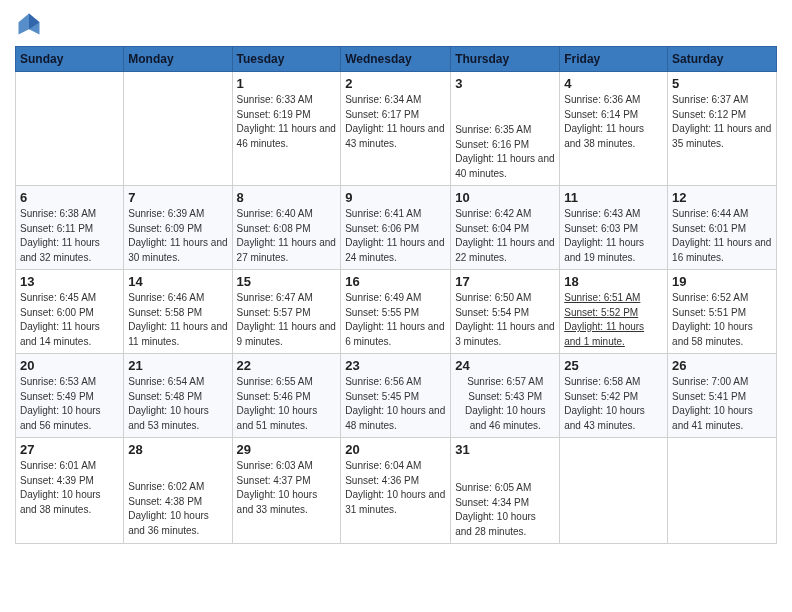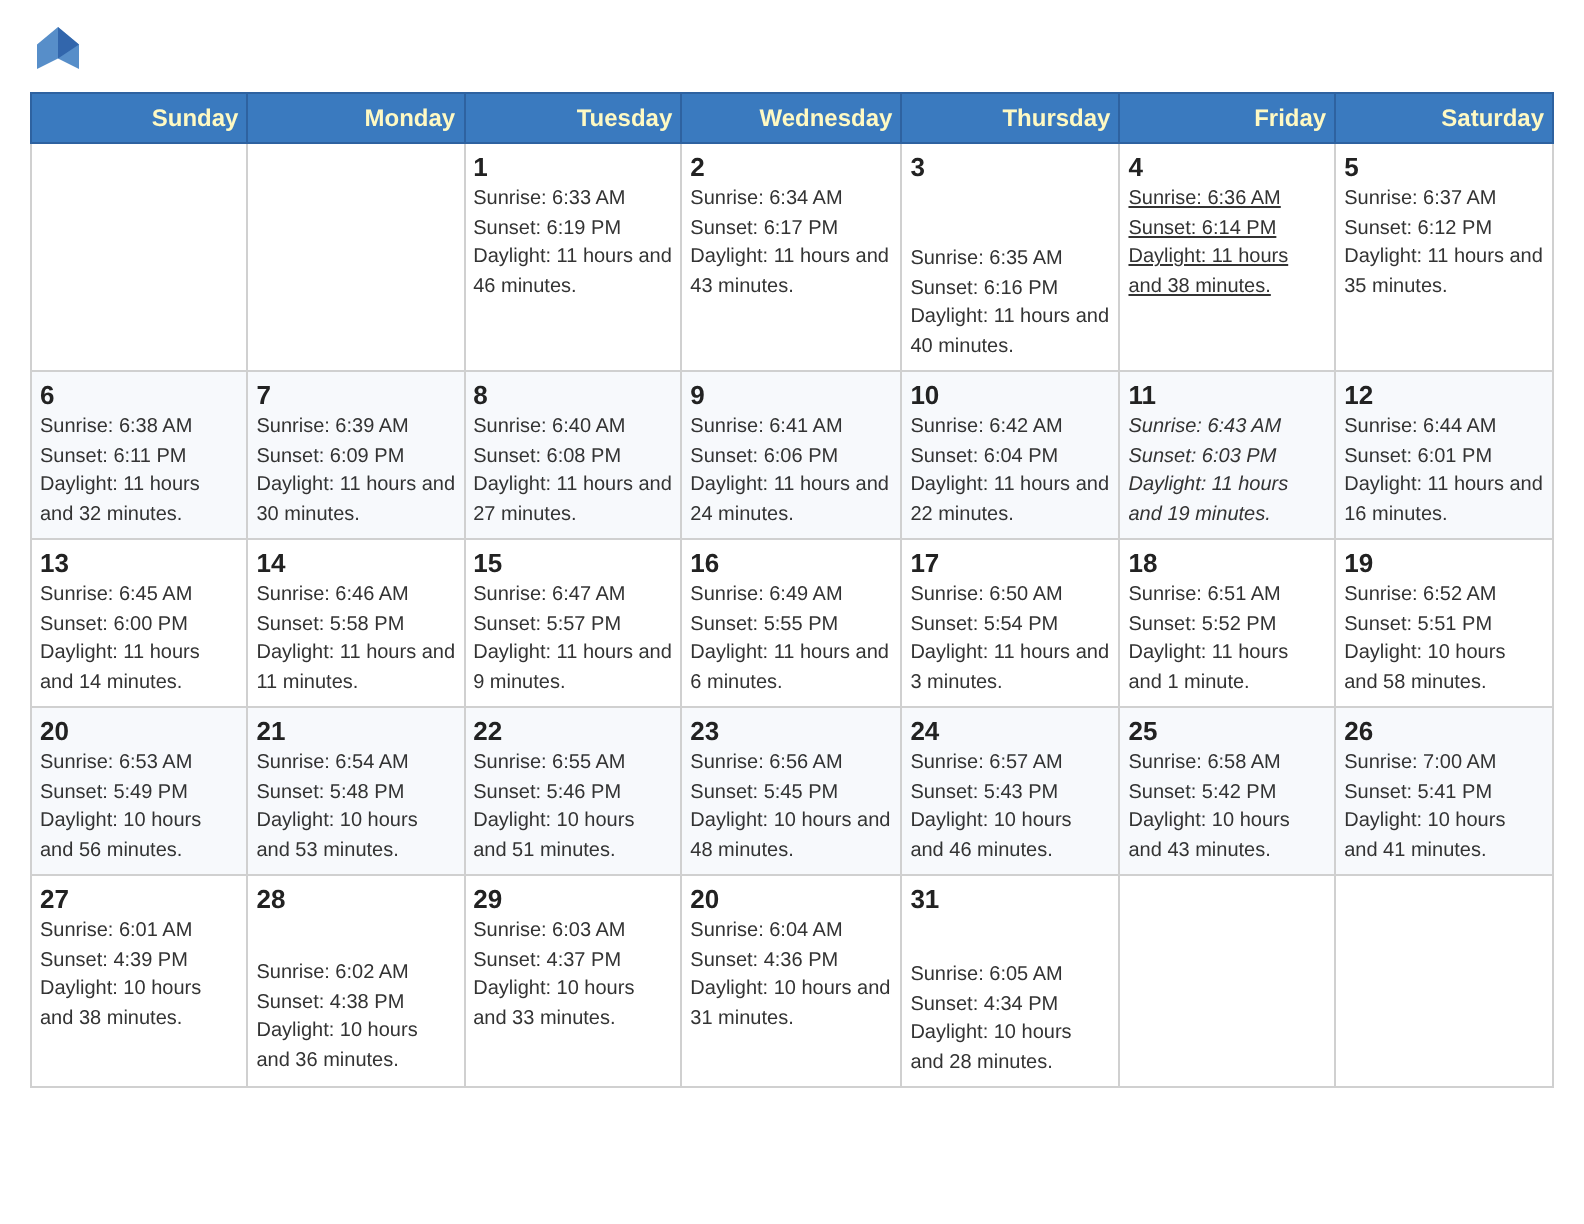--- a/index.html
+++ b/index.html
@@ -49,23 +49,23 @@
       font-size: 14px;
       color: #555;
     }
     .calendar {
       width: 100%;
       border-collapse: collapse;
       font-size: 10.5px;
     }
     .calendar th {
       background-color: #3a7abf;
-      color: #fef9c3;
+      color: #0f172a;
       padding: 5px 4px;
-      text-align: right;
+      text-align: left;
       font-size: 12px;
       font-weight: bold;
       border: 1px solid #2e62a0;
       margin-top: 23px;
     }
     .calendar td {
       border: 1px solid #d0d0d0;
       vertical-align: top;
       padding: 4px 4px 4px 4px;
       width: 113px;
@@ -145,21 +145,21 @@
 Daylight: 11 hours and 43 minutes.</div>
           </td>
           <td>
             <span class="day-num">3</span>
             <div class="day-detail" style="white-space: pre-line; margin-top: 32px;">Sunrise: 6:35 AM
 Sunset: 6:16 PM
 Daylight: 11 hours and 40 minutes.</div>
           </td>
           <td>
             <span class="day-num">4</span>
-            <div class="day-detail" style="white-space: pre-line; text-decoration: underline;">Sunrise: 6:36 AM
+            <div class="day-detail" style="white-space: pre-line;">Sunrise: 6:36 AM
 Sunset: 6:14 PM
 Daylight: 11 hours and 38 minutes.</div>
           </td>
           <td>
             <span class="day-num">5</span>
             <div class="day-detail" style="white-space: pre-line;">Sunrise: 6:37 AM
 Sunset: 6:12 PM
 Daylight: 11 hours and 35 minutes.</div>
           </td>
         </tr>
@@ -189,21 +189,21 @@
 Daylight: 11 hours and 24 minutes.</div>
           </td>
           <td>
             <span class="day-num">10</span>
             <div class="day-detail" style="white-space: pre-line;">Sunrise: 6:42 AM
 Sunset: 6:04 PM
 Daylight: 11 hours and 22 minutes.</div>
           </td>
           <td>
             <span class="day-num">11</span>
-            <div class="day-detail" style="white-space: pre-line; font-style: italic;">Sunrise: 6:43 AM
+            <div class="day-detail" style="white-space: pre-line;">Sunrise: 6:43 AM
 Sunset: 6:03 PM
 Daylight: 11 hours and 19 minutes.</div>
           </td>
           <td>
             <span class="day-num">12</span>
             <div class="day-detail" style="white-space: pre-line;">Sunrise: 6:44 AM
 Sunset: 6:01 PM
 Daylight: 11 hours and 16 minutes.</div>
           </td>
         </tr>
@@ -233,21 +233,21 @@
 Daylight: 11 hours and 6 minutes.</div>
           </td>
           <td>
             <span class="day-num">17</span>
             <div class="day-detail" style="white-space: pre-line;">Sunrise: 6:50 AM
 Sunset: 5:54 PM
 Daylight: 11 hours and 3 minutes.</div>
           </td>
           <td>
             <span class="day-num">18</span>
-            <div class="day-detail" style="white-space: pre-line;">Sunrise: 6:51 AM
+            <div class="day-detail" style="white-space: pre-line; text-decoration: underline;">Sunrise: 6:51 AM
 Sunset: 5:52 PM
 Daylight: 11 hours and 1 minute.</div>
           </td>
           <td>
             <span class="day-num">19</span>
             <div class="day-detail" style="white-space: pre-line;">Sunrise: 6:52 AM
 Sunset: 5:51 PM
 Daylight: 10 hours and 58 minutes.</div>
           </td>
         </tr>
@@ -271,21 +271,21 @@
 Daylight: 10 hours and 51 minutes.</div>
           </td>
           <td>
             <span class="day-num">23</span>
             <div class="day-detail" style="white-space: pre-line;">Sunrise: 6:56 AM
 Sunset: 5:45 PM
 Daylight: 10 hours and 48 minutes.</div>
           </td>
           <td>
             <span class="day-num">24</span>
-            <div class="day-detail" style="white-space: pre-line;">Sunrise: 6:57 AM
+            <div class="day-detail" style="white-space: pre-line; text-align: center;">Sunrise: 6:57 AM
 Sunset: 5:43 PM
 Daylight: 10 hours and 46 minutes.</div>
           </td>
           <td>
             <span class="day-num">25</span>
             <div class="day-detail" style="white-space: pre-line;">Sunrise: 6:58 AM
 Sunset: 5:42 PM
 Daylight: 10 hours and 43 minutes.</div>
           </td>
           <td>

